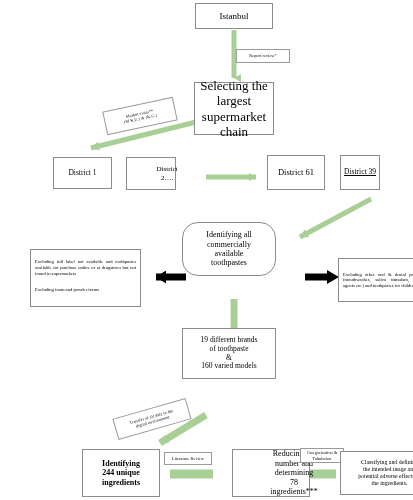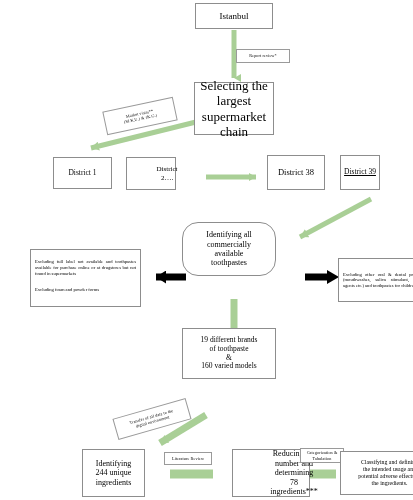--- a/index.html
+++ b/index.html
@@ -141,21 +141,21 @@
 supermarket
 chain</div>
 
   <div class="label-box" style="left:76px; top:104px; width:72px; height:24px; transform:rotate(-12deg);">Market visits**
 (M.K.U.) &amp; (K.G.)</div>
 
   <div class="box" style="left:25px; top:157px; width:59px; height:32px; font-size:7.5px;">District 1</div>
 
   <div class="box" style="left:98px; top:157px; width:50px; height:33px; font-size:7px;padding-left:32px;">District 2….</div>
 
-  <div class="box" style="left:239px; top:155px; width:58px; height:35px; font-size:8.5px;">District 38</div>
+  <div class="box" style="left:239px; top:155px; width:58px; height:35px; font-size:8.5px;">District 61</div>
 
   <div class="box" style="left:312px; top:155px; width:40px; height:35px; font-size:7.5px;text-decoration:underline;">District 39</div>
 
   <div class="box" style="left:154px; top:222px; width:94px; height:54px; font-size:8px;border-radius:16px;">Identifying all
 commercially
 available
 toothpastes</div>
 
   <div class="box just-box" style="left:2px; top:249px; width:111px; height:58px; font-size:4.6px;">
     <p>Excluding full label not available and toothpastes available for purchase online or at drugstores but not found in supermarkets</p>
@@ -167,21 +167,21 @@
   </div>
 
   <div class="box" style="left:154px; top:328px; width:94px; height:51px; font-size:7.5px;">19 different brands
 of toothpaste
 &amp;
 160 varied models</div>
 
   <div class="label-box" style="left:86px; top:408px; width:76px; height:22px; transform:rotate(-16deg);">Transfer of all data to the
 digital environment</div>
 
-  <div class="box" style="left:54px; top:449px; width:63px; height:48px; font-size:8px;">Identifying
+  <div class="box" style="left:54px; top:449px; width:78px; height:48px; font-size:8px;font-weight:bold;">Identifying
 244 unique
 ingredients</div>
 
   <div class="label-box" style="left:136px; top:452px; width:48px; height:13px;">Literature Review</div>
 
   <div class="box" style="left:204px; top:449px; width:78px; height:48px; font-size:8px;padding-left:46px;">Reducing the
 number and
 determining 78
 ingredients***</div>
 

